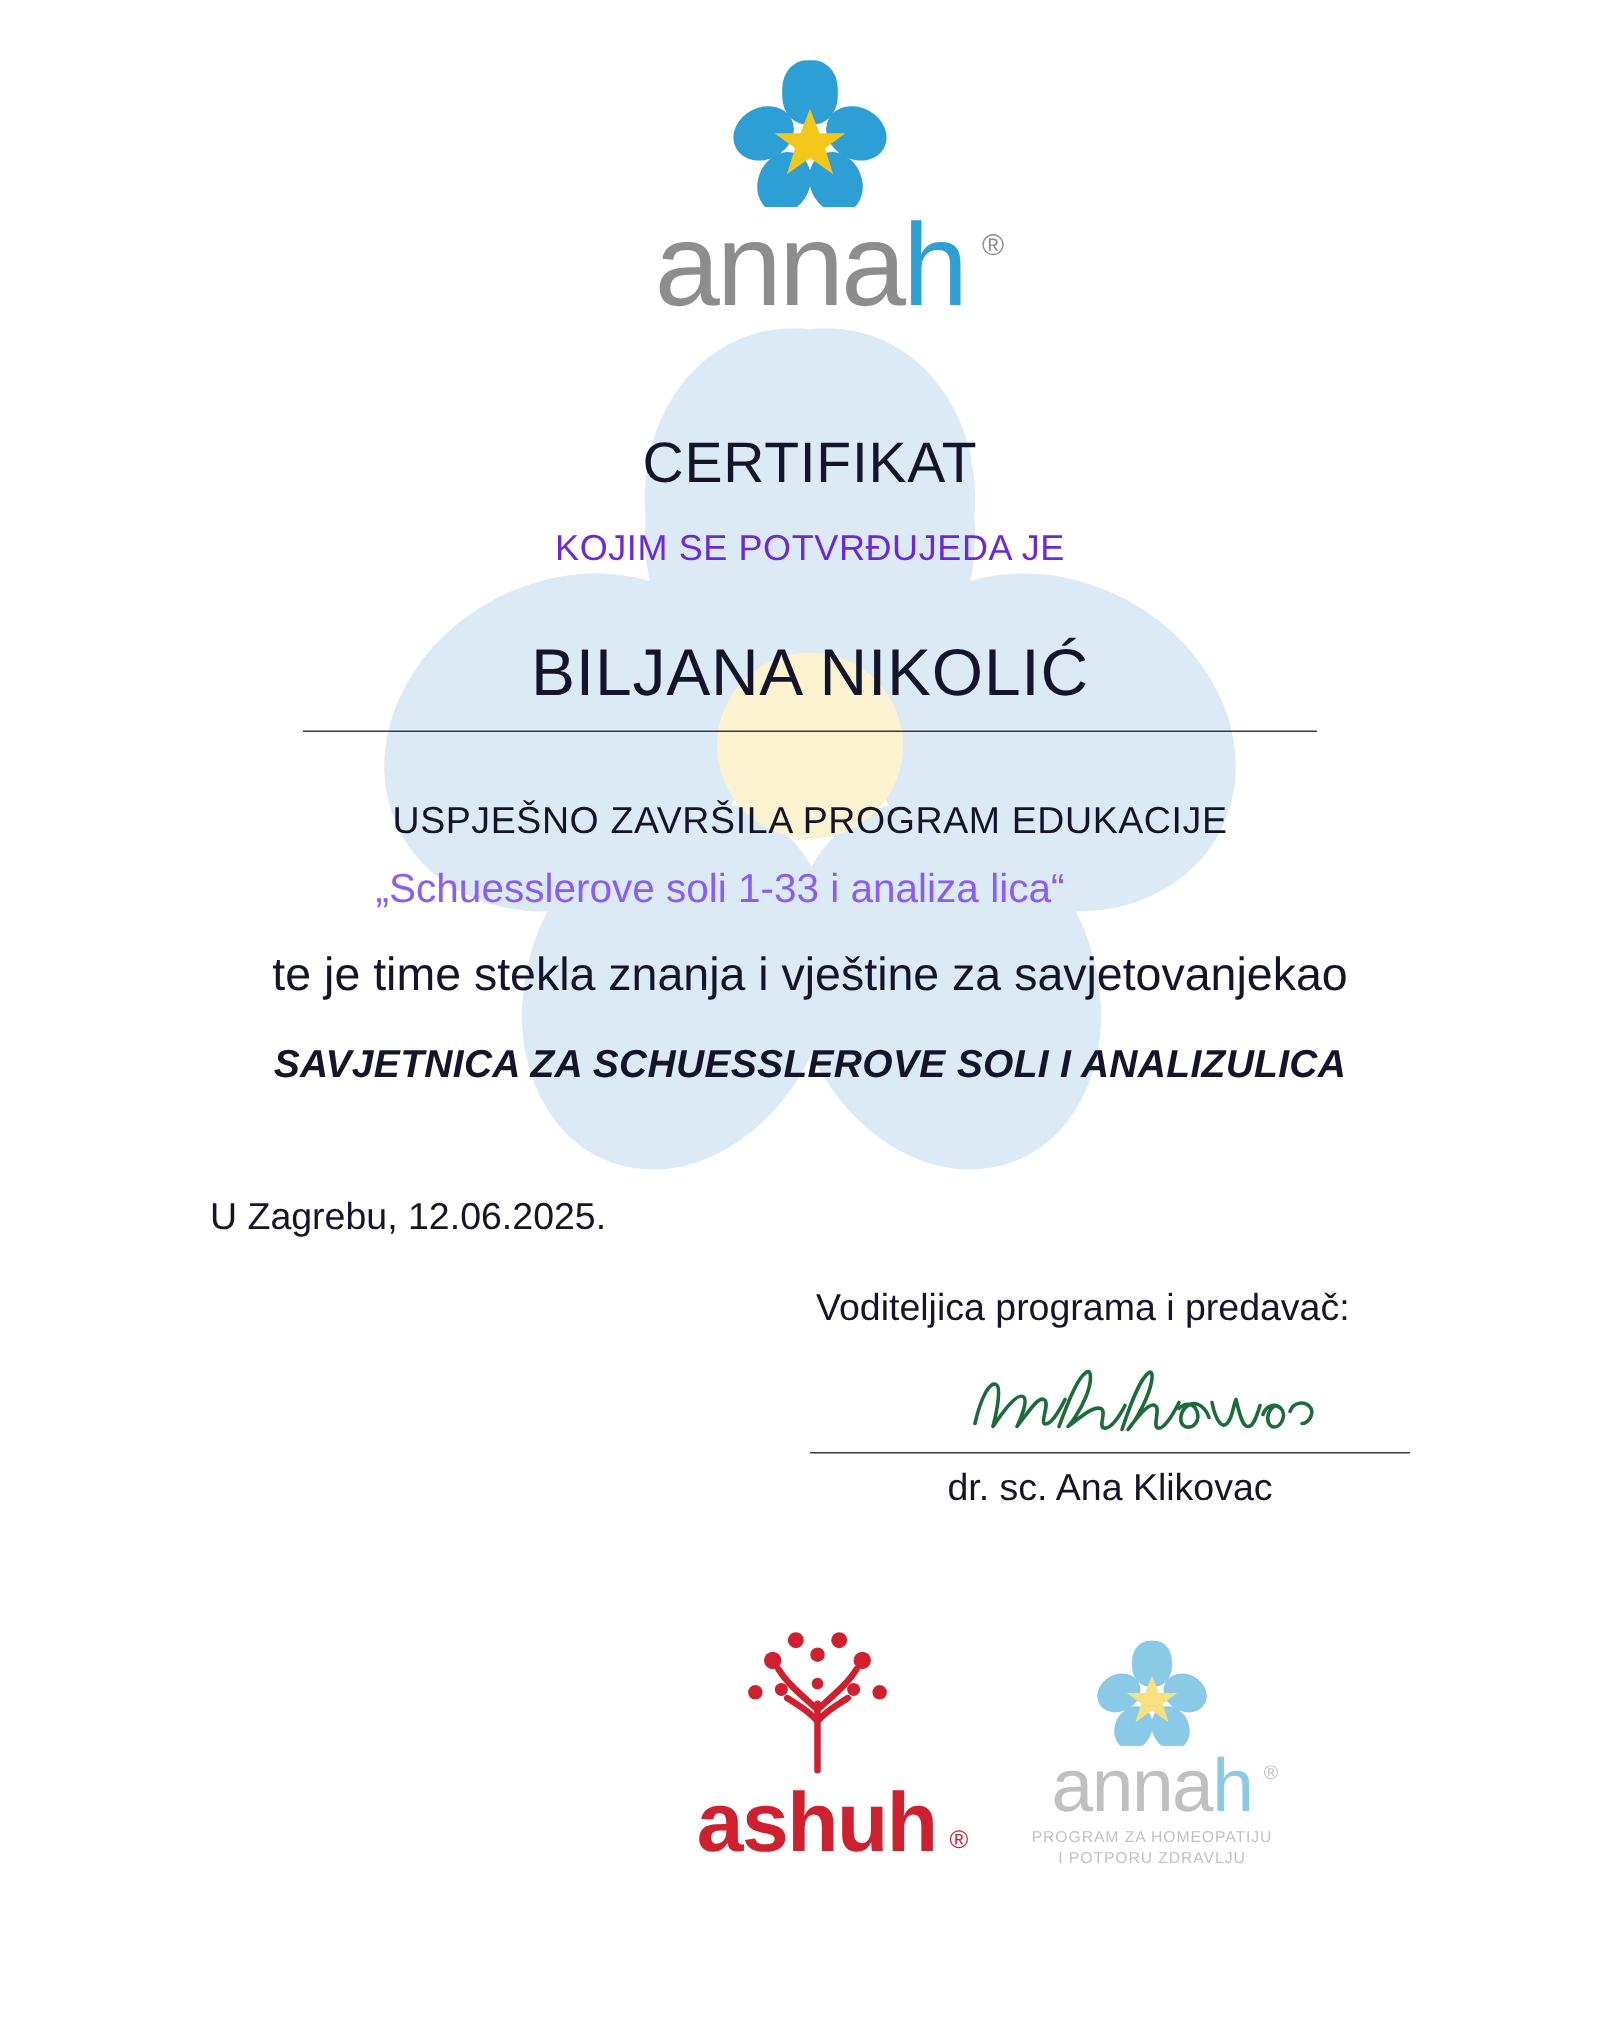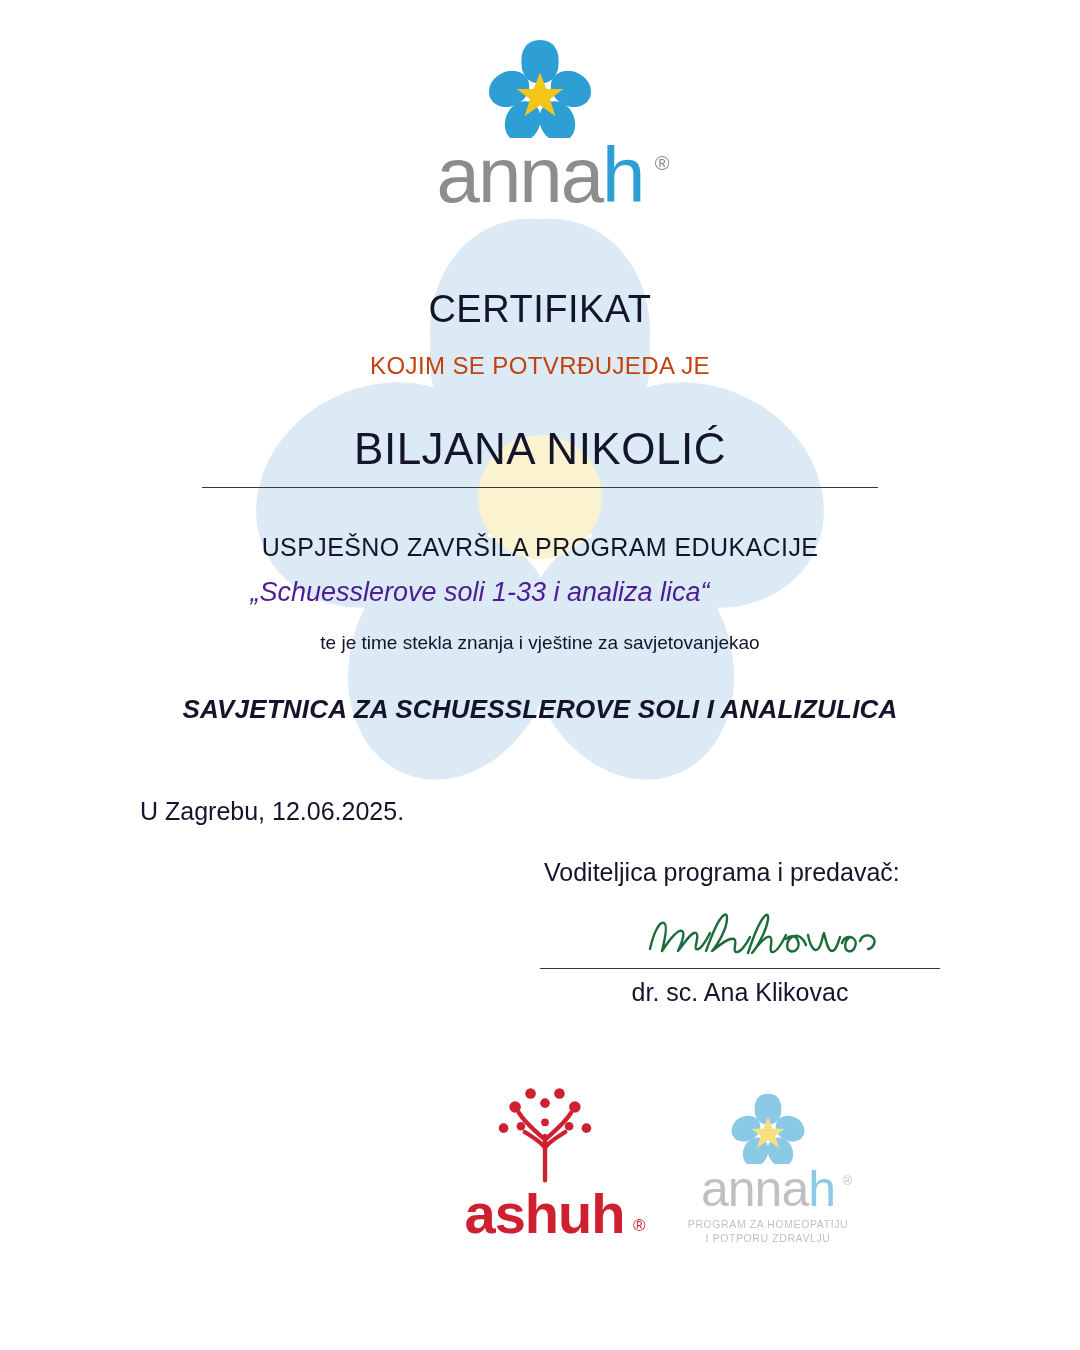--- a/index.html
+++ b/index.html
@@ -92,21 +92,21 @@
     letter-spacing: 0.5px;
     font-weight: 400;
     color: #14142b;
   }
   .cert-sub {
     position: absolute;
     top: 352px;
     width: 1080px;
     font-size: 24px;
     letter-spacing: 0.4px;
-    color: #c2410c;
+    color: #6d28d9;
   }
   .recipient {
     position: absolute;
     top: 424px;
     width: 1080px;
     font-size: 44px;
     font-weight: 400;
     letter-spacing: 0.5px;
     color: #14142b;
   }
@@ -124,28 +124,27 @@
     width: 1080px;
     font-size: 25px;
     letter-spacing: 0.4px;
     color: #14142b;
   }
   .program-name {
     position: absolute;
     top: 577px;
     width: 960px;
     font-size: 27px;
-    color: #4c1d95;
-    font-style: italic;
+    color: #8b5cf6;
   }
   .line-skills {
     position: absolute;
     top: 632px;
     width: 1080px;
-    font-size: 19px;
+    font-size: 31px;
     color: #14142b;
   }
   .role {
     position: absolute;
     top: 694px;
     width: 1080px;
     font-size: 26px;
     font-style: italic;
     font-weight: 700;
     letter-spacing: 0.2px;

